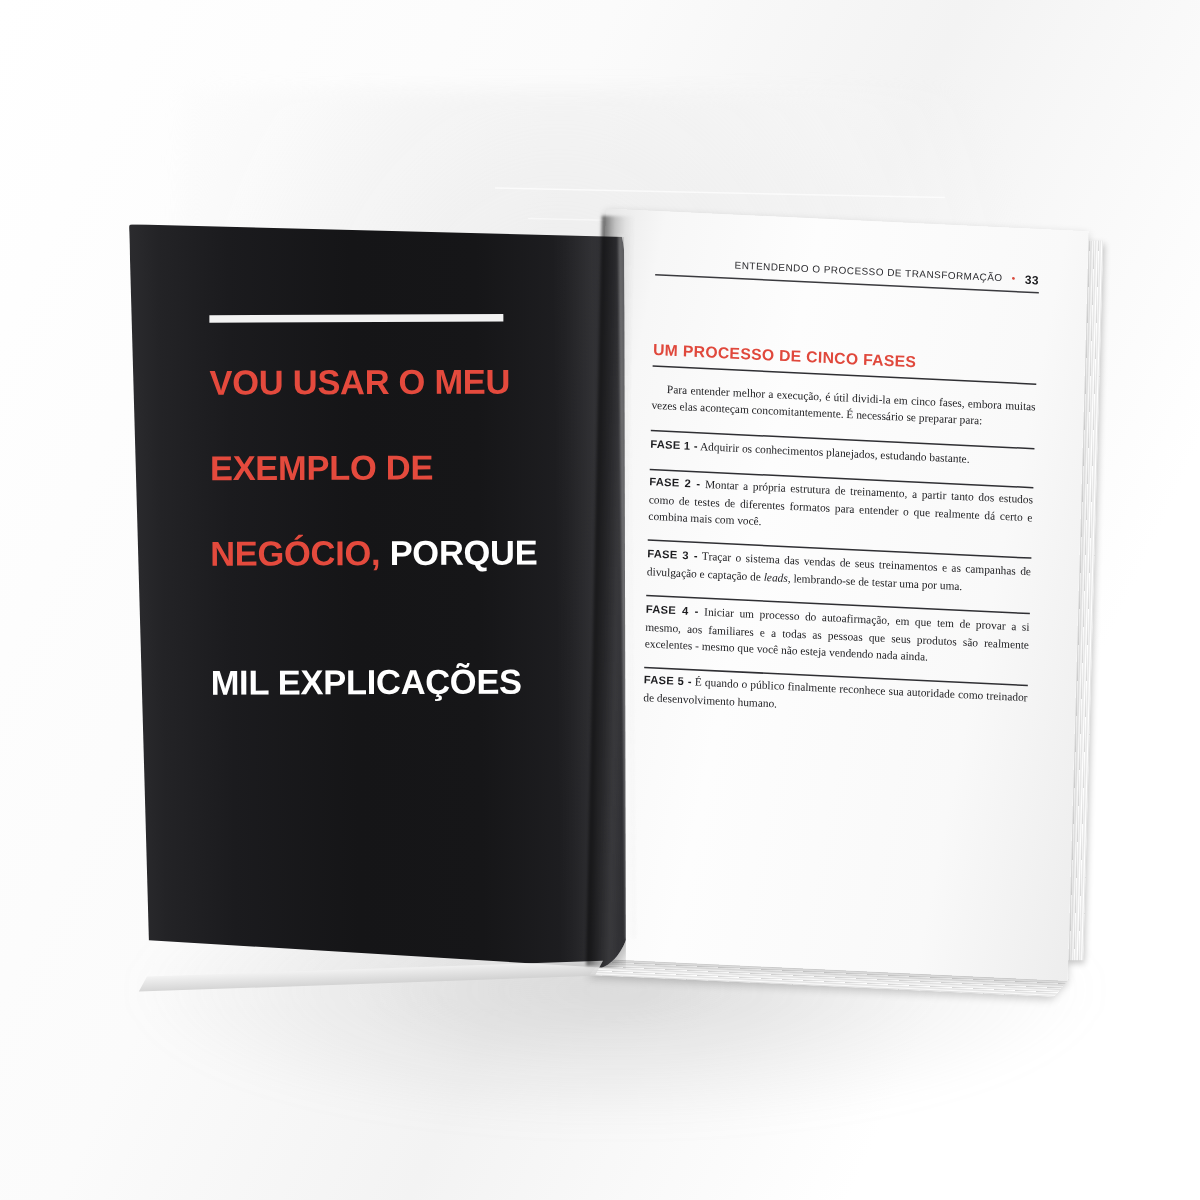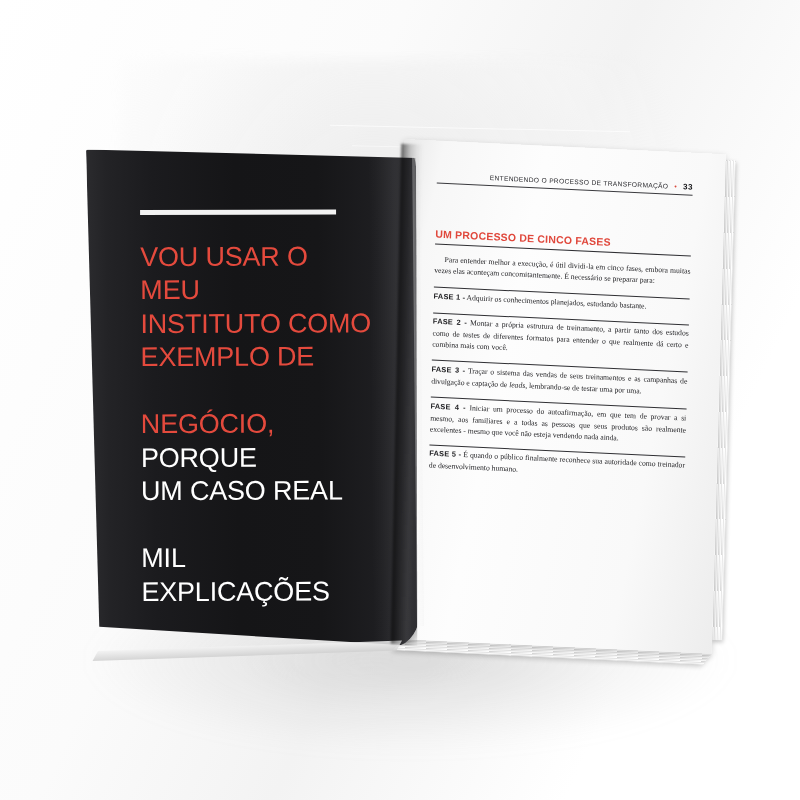--- a/index.html
+++ b/index.html
@@ -226,22 +226,22 @@
     transform: rotate(0.4deg);
   }
   .quote-rule {
     width: 196px;
     height: 5px;
     background: #f2f2f2;
     margin-bottom: 26px;
   }
   .quote {
     font-family: "Liberation Sans", sans-serif;
-    font-weight: normal;
-    font-size: 27px;
+    font-weight: bold;
+    font-size: 23px;
     line-height: 1.24;
     letter-spacing: -0.2px;
     color: #ffffff;
     margin: 0;
     text-transform: uppercase;
   }
   .quote .hl { color: #e44a3d; }
 
   
   .spine {
@@ -322,25 +322,25 @@
       </div>
     </div>
 
     <div class="page-left-wrap">
       <div class="page-left">
         <div class="curl-sheen"></div>
         <div class="left-content">
           <div class="quote-rule"></div>
           <p class="quote">
             <span class="hl">VOU USAR O MEU</span><br>
-            <span class="hl">INSTITUTO COMO</span><br>
+            <br>
             <span class="hl">EXEMPLO DE</span><br>
             <br>
             <span class="hl">NEGÓCIO,</span><span> PORQUE</span><br>
-            <span>UM CASO REAL</span><br>
+            <br>
             <br>
             <span>MIL EXPLICAÇÕES</span><br>
           </p>
         </div>
       </div>
       <div class="curl-edge"></div>
       <div class="left-bottom-edge"></div>
     </div>
 
     <div class="spine"></div>

